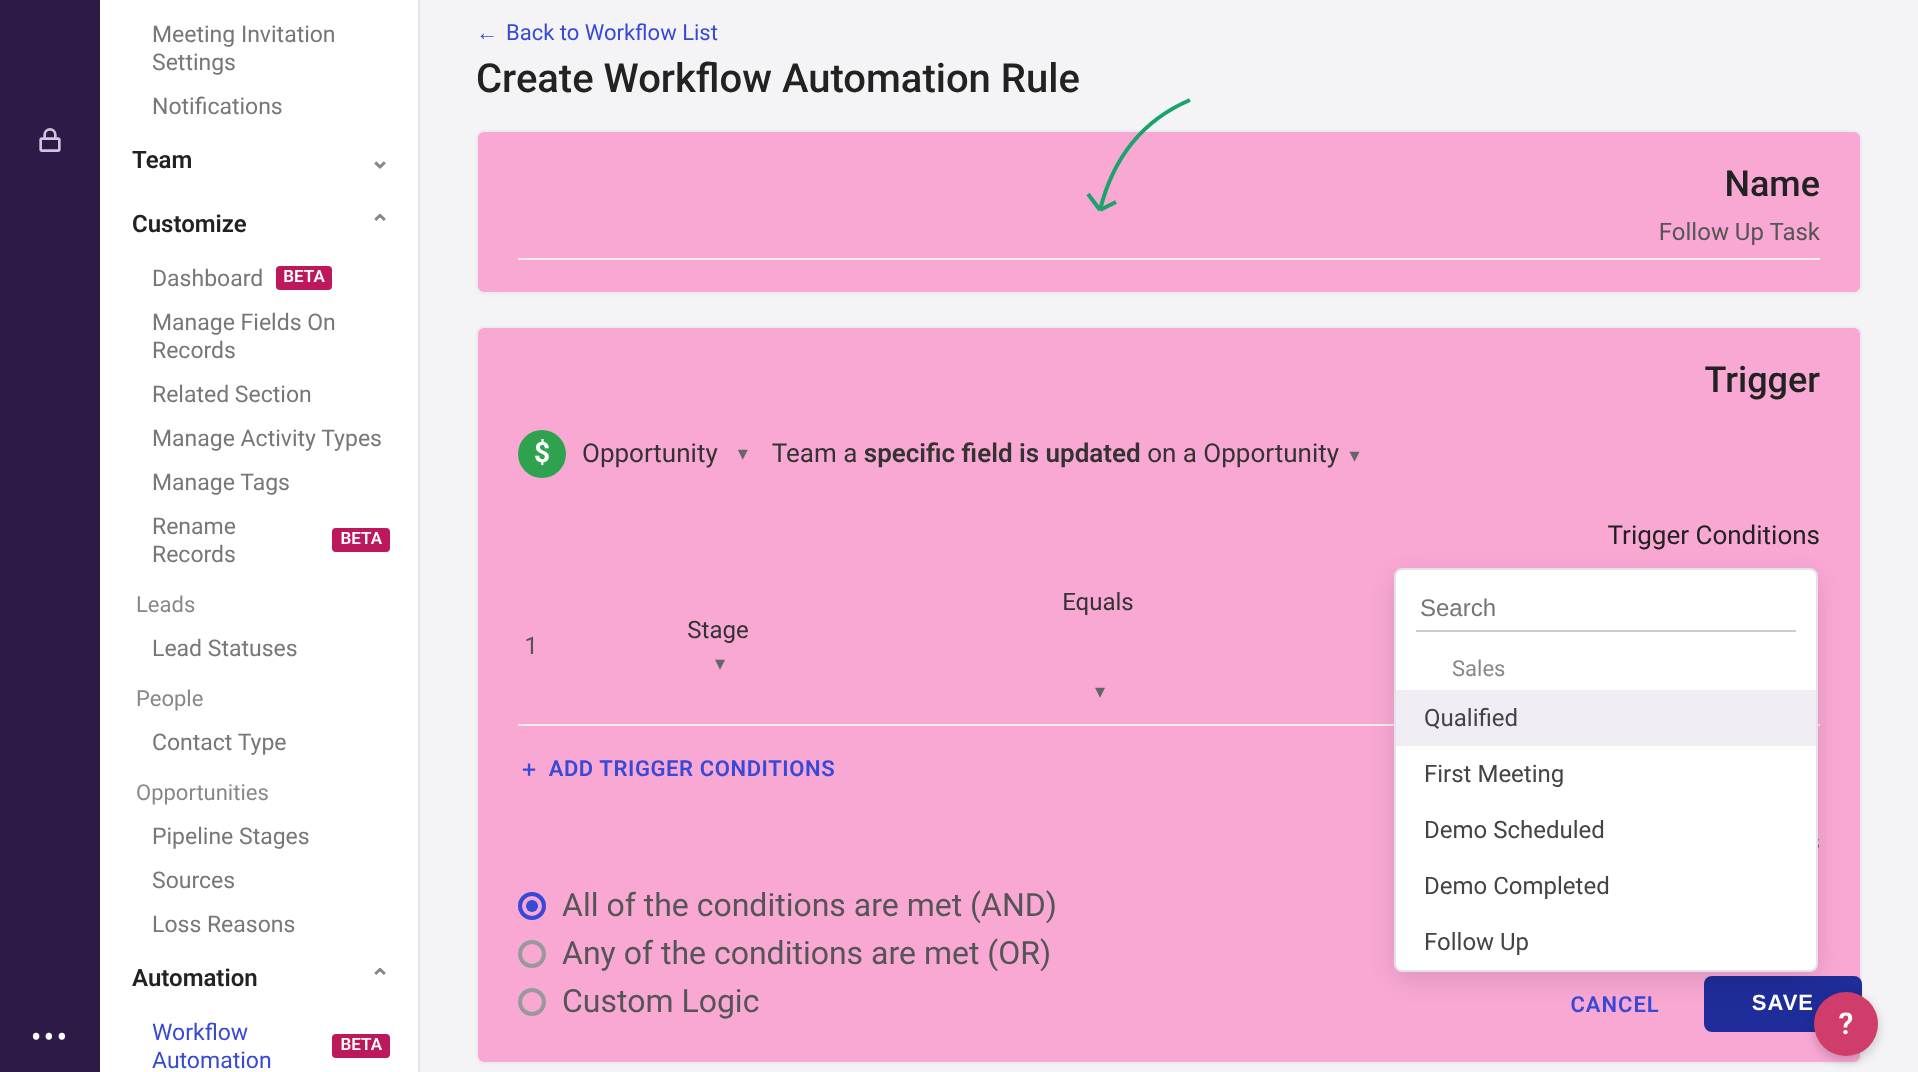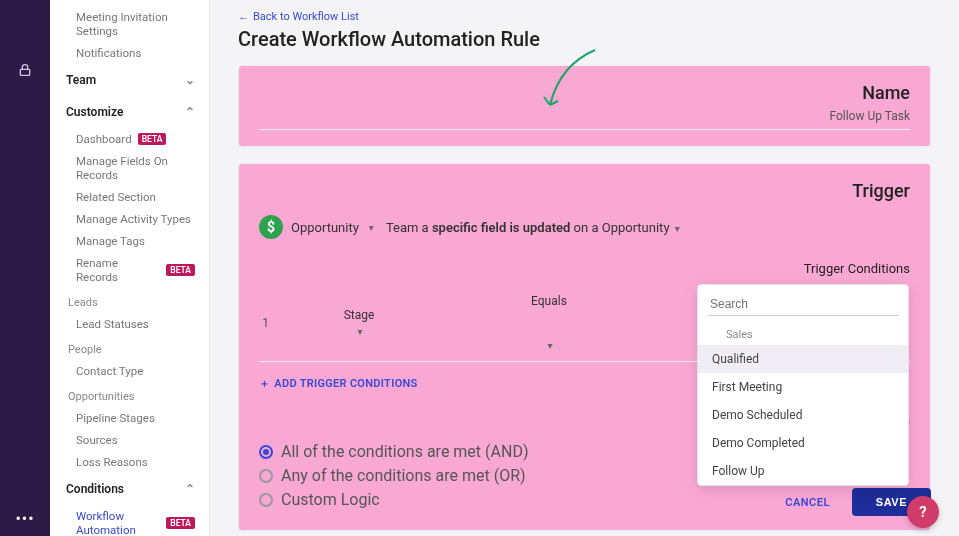--- a/index.html
+++ b/index.html
@@ -192,21 +192,21 @@
     <div class="sb-sect">Leads</div>
     <div class="sb-item sb-sub">Lead Statuses</div>
     <div class="sb-sect">People</div>
     <div class="sb-item sb-sub">Contact Type</div>
     <div class="sb-sect">Opportunities</div>
     <div class="sb-item sb-sub">Pipeline Stages</div>
     <div class="sb-item sb-sub">Sources</div>
     <div class="sb-item sb-sub">Loss Reasons</div>
 
     <div class="sb-head">
-      <span>Conditions</span>
+      <span>Automation</span>
       <span class="chev">⌃</span>
     </div>
     <div class="sb-item sb-sub active">
       <span>Workflow Automation</span>
       <span class="badge">BETA</span>
     </div>
 
   </div>
 
   <div class="main">

